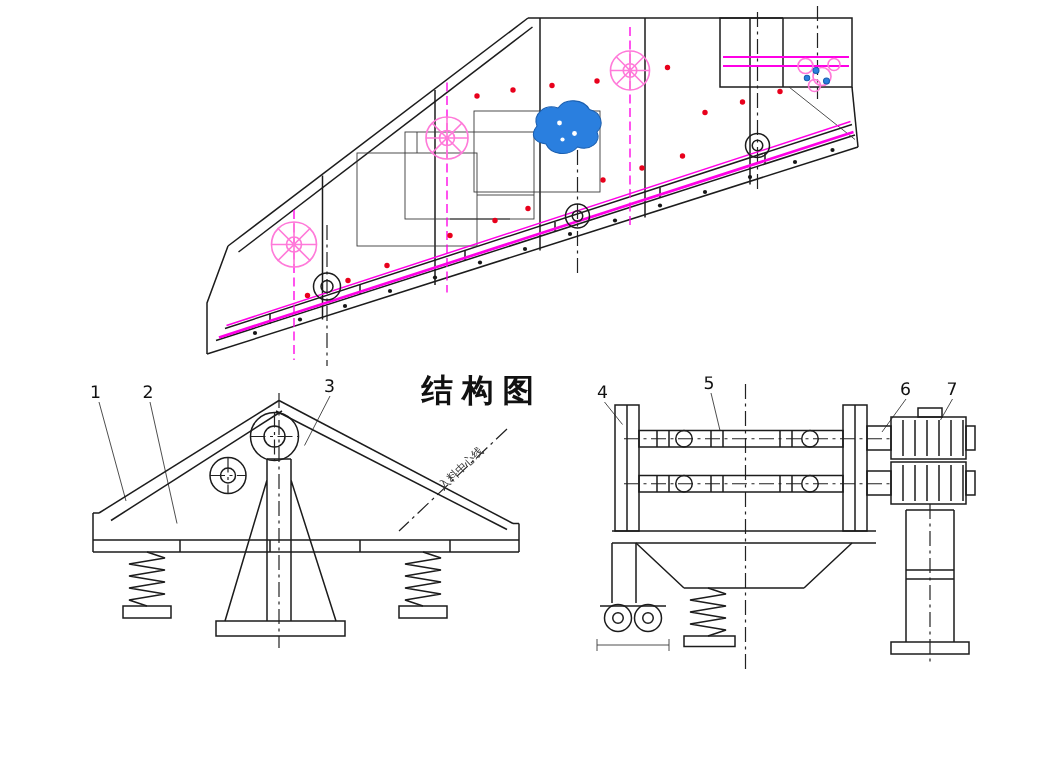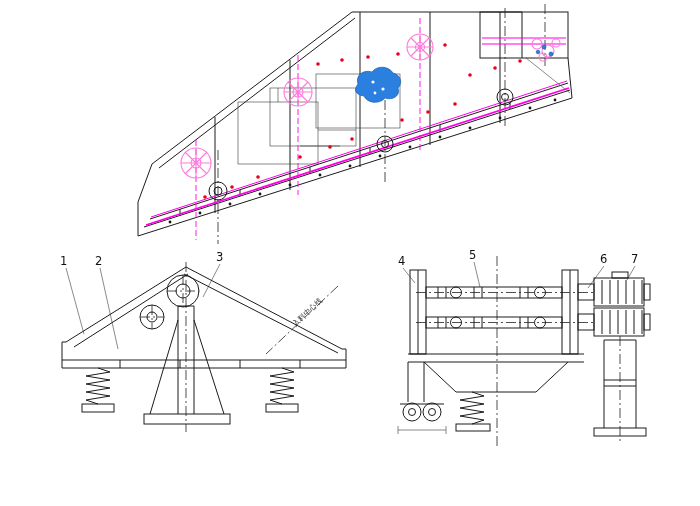--- a/index.html
+++ b/index.html
@@ -260,19 +260,20 @@
       </g>
 
       <g class="ln">
         <path d="M604,340 L604,428 M636,340 L636,428 M604,340 L636,340 M604,380 L636,380 M604,386 L636,386"></path>
         <rect x="594" y="428" width="52" height="8"></rect>
       </g>
       <path class="dd" d="M620,336 L620,444"></path>
     </g>
   </svg>
 
+  <div class="title">结构图</div>
 
   <div class="caption">
     <div>1、筛箱  2、支承装置  3、电机架  4、振动器</div>
     
   </div>
 
 </div>
 
 </body></html>

